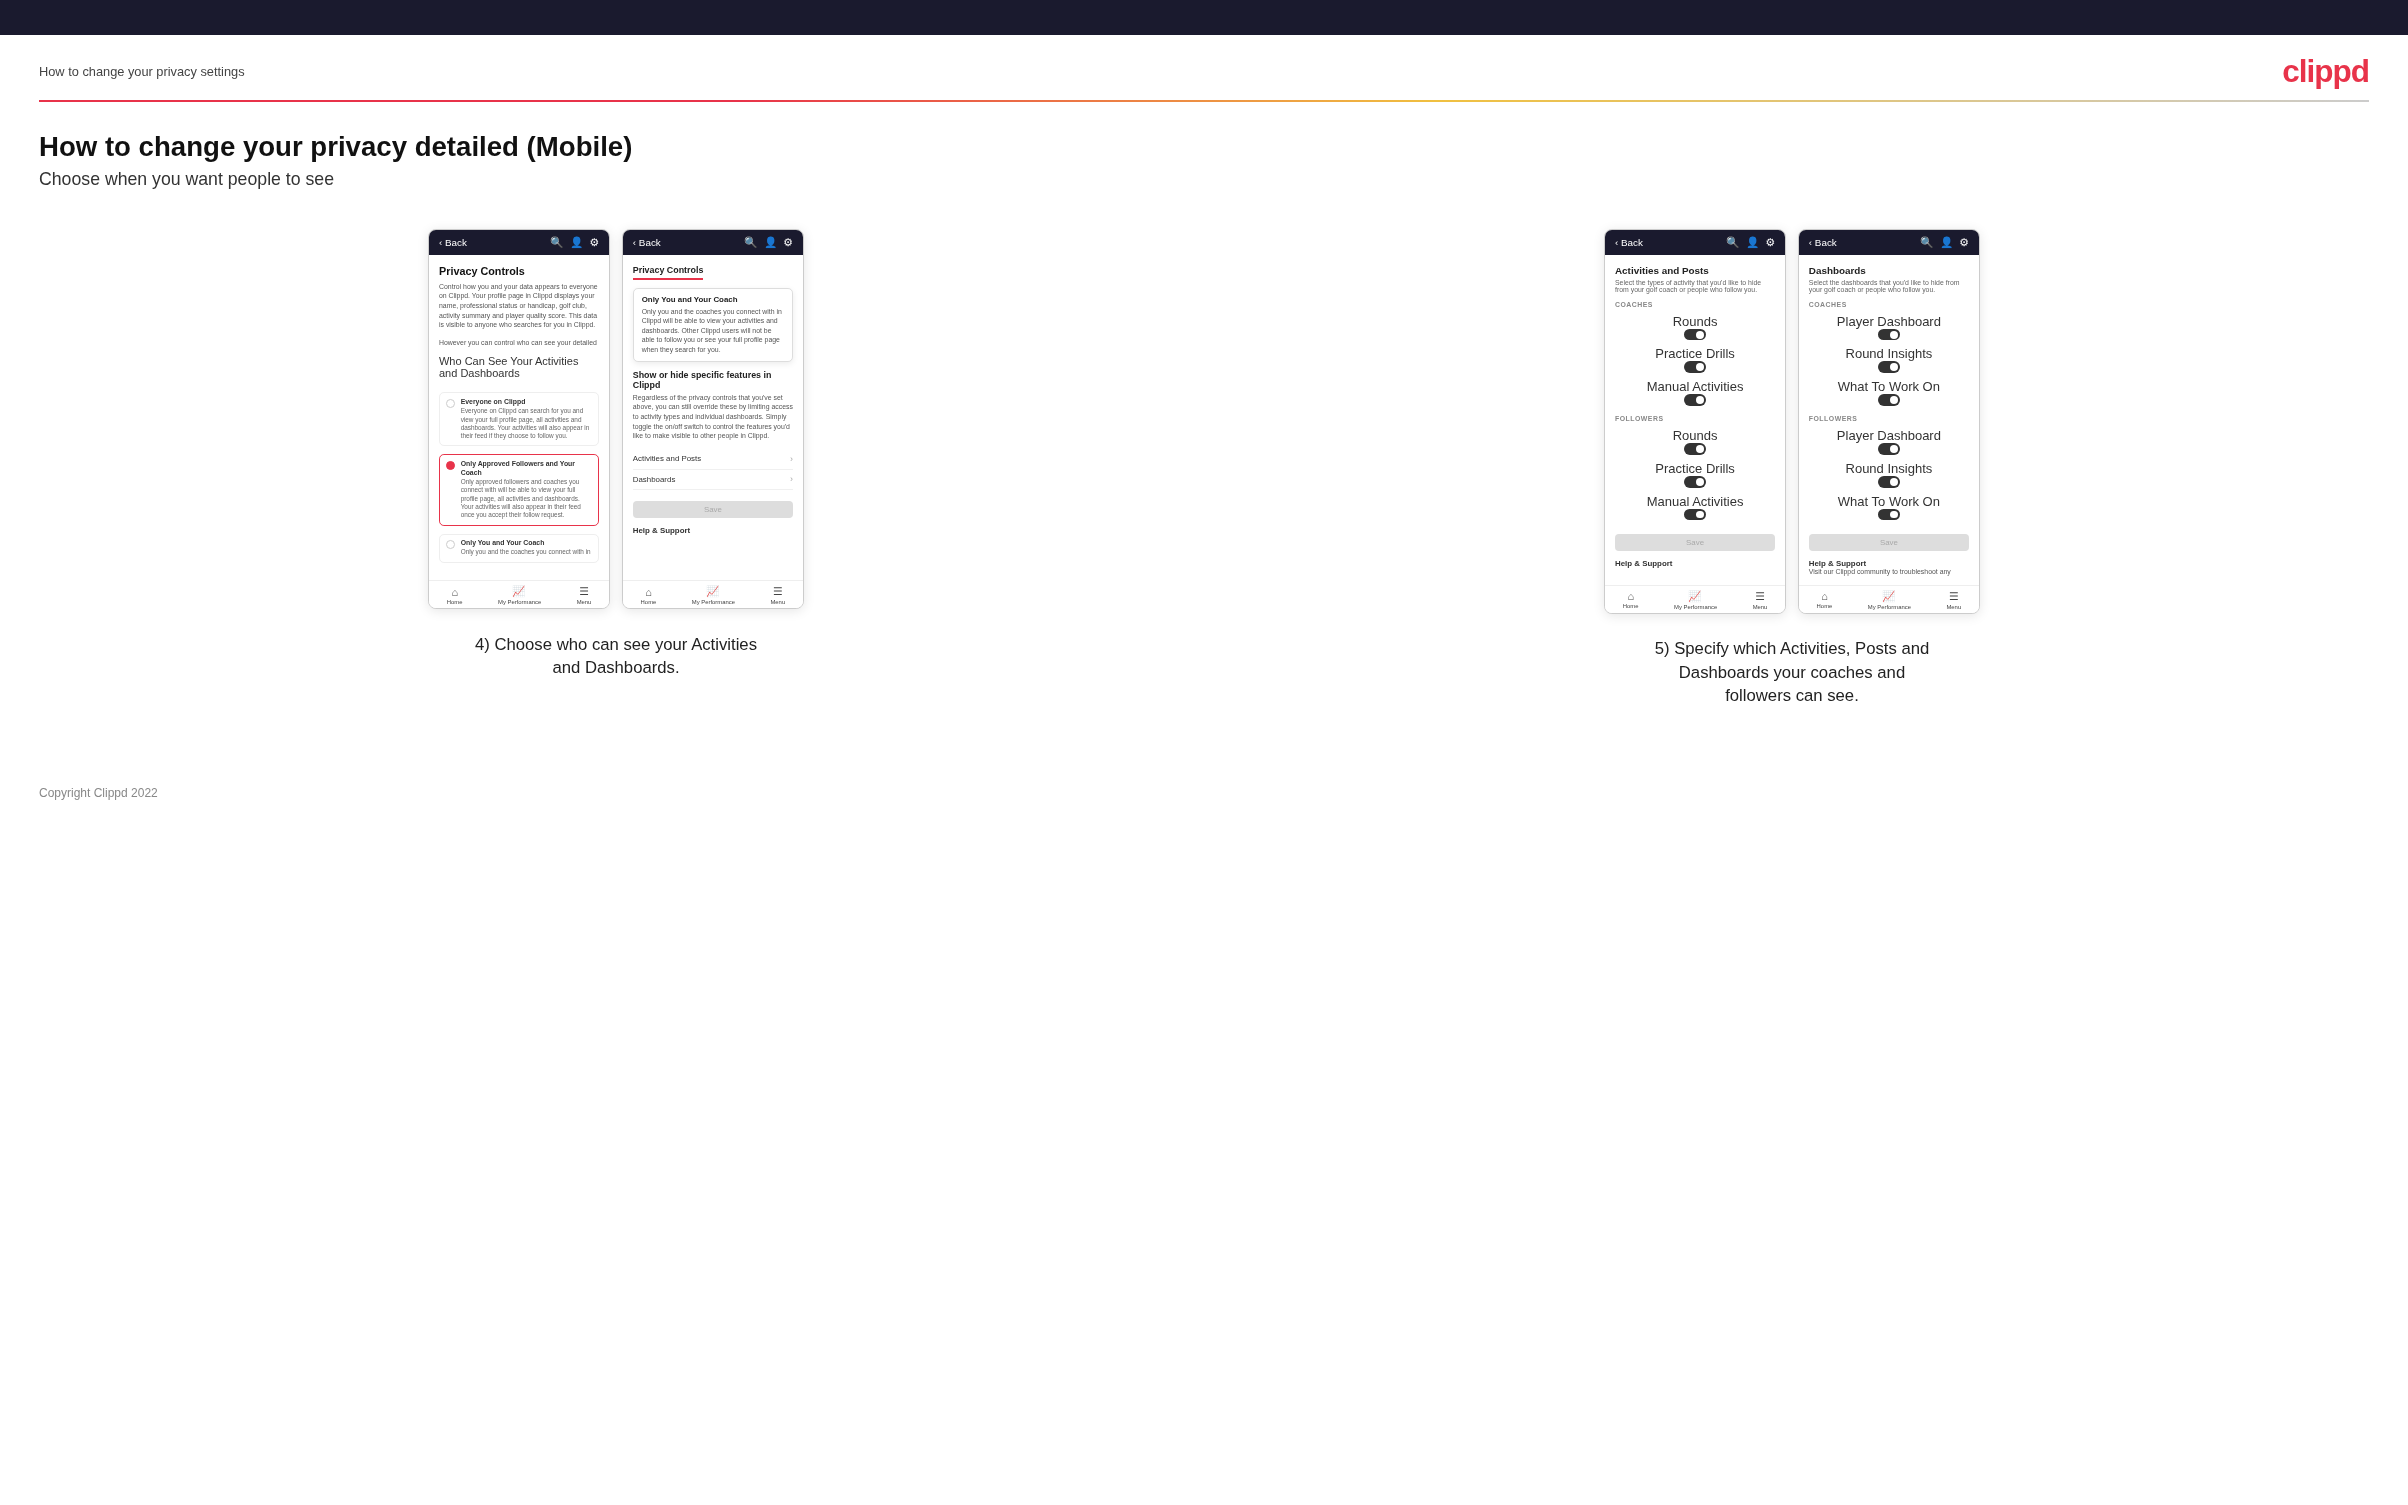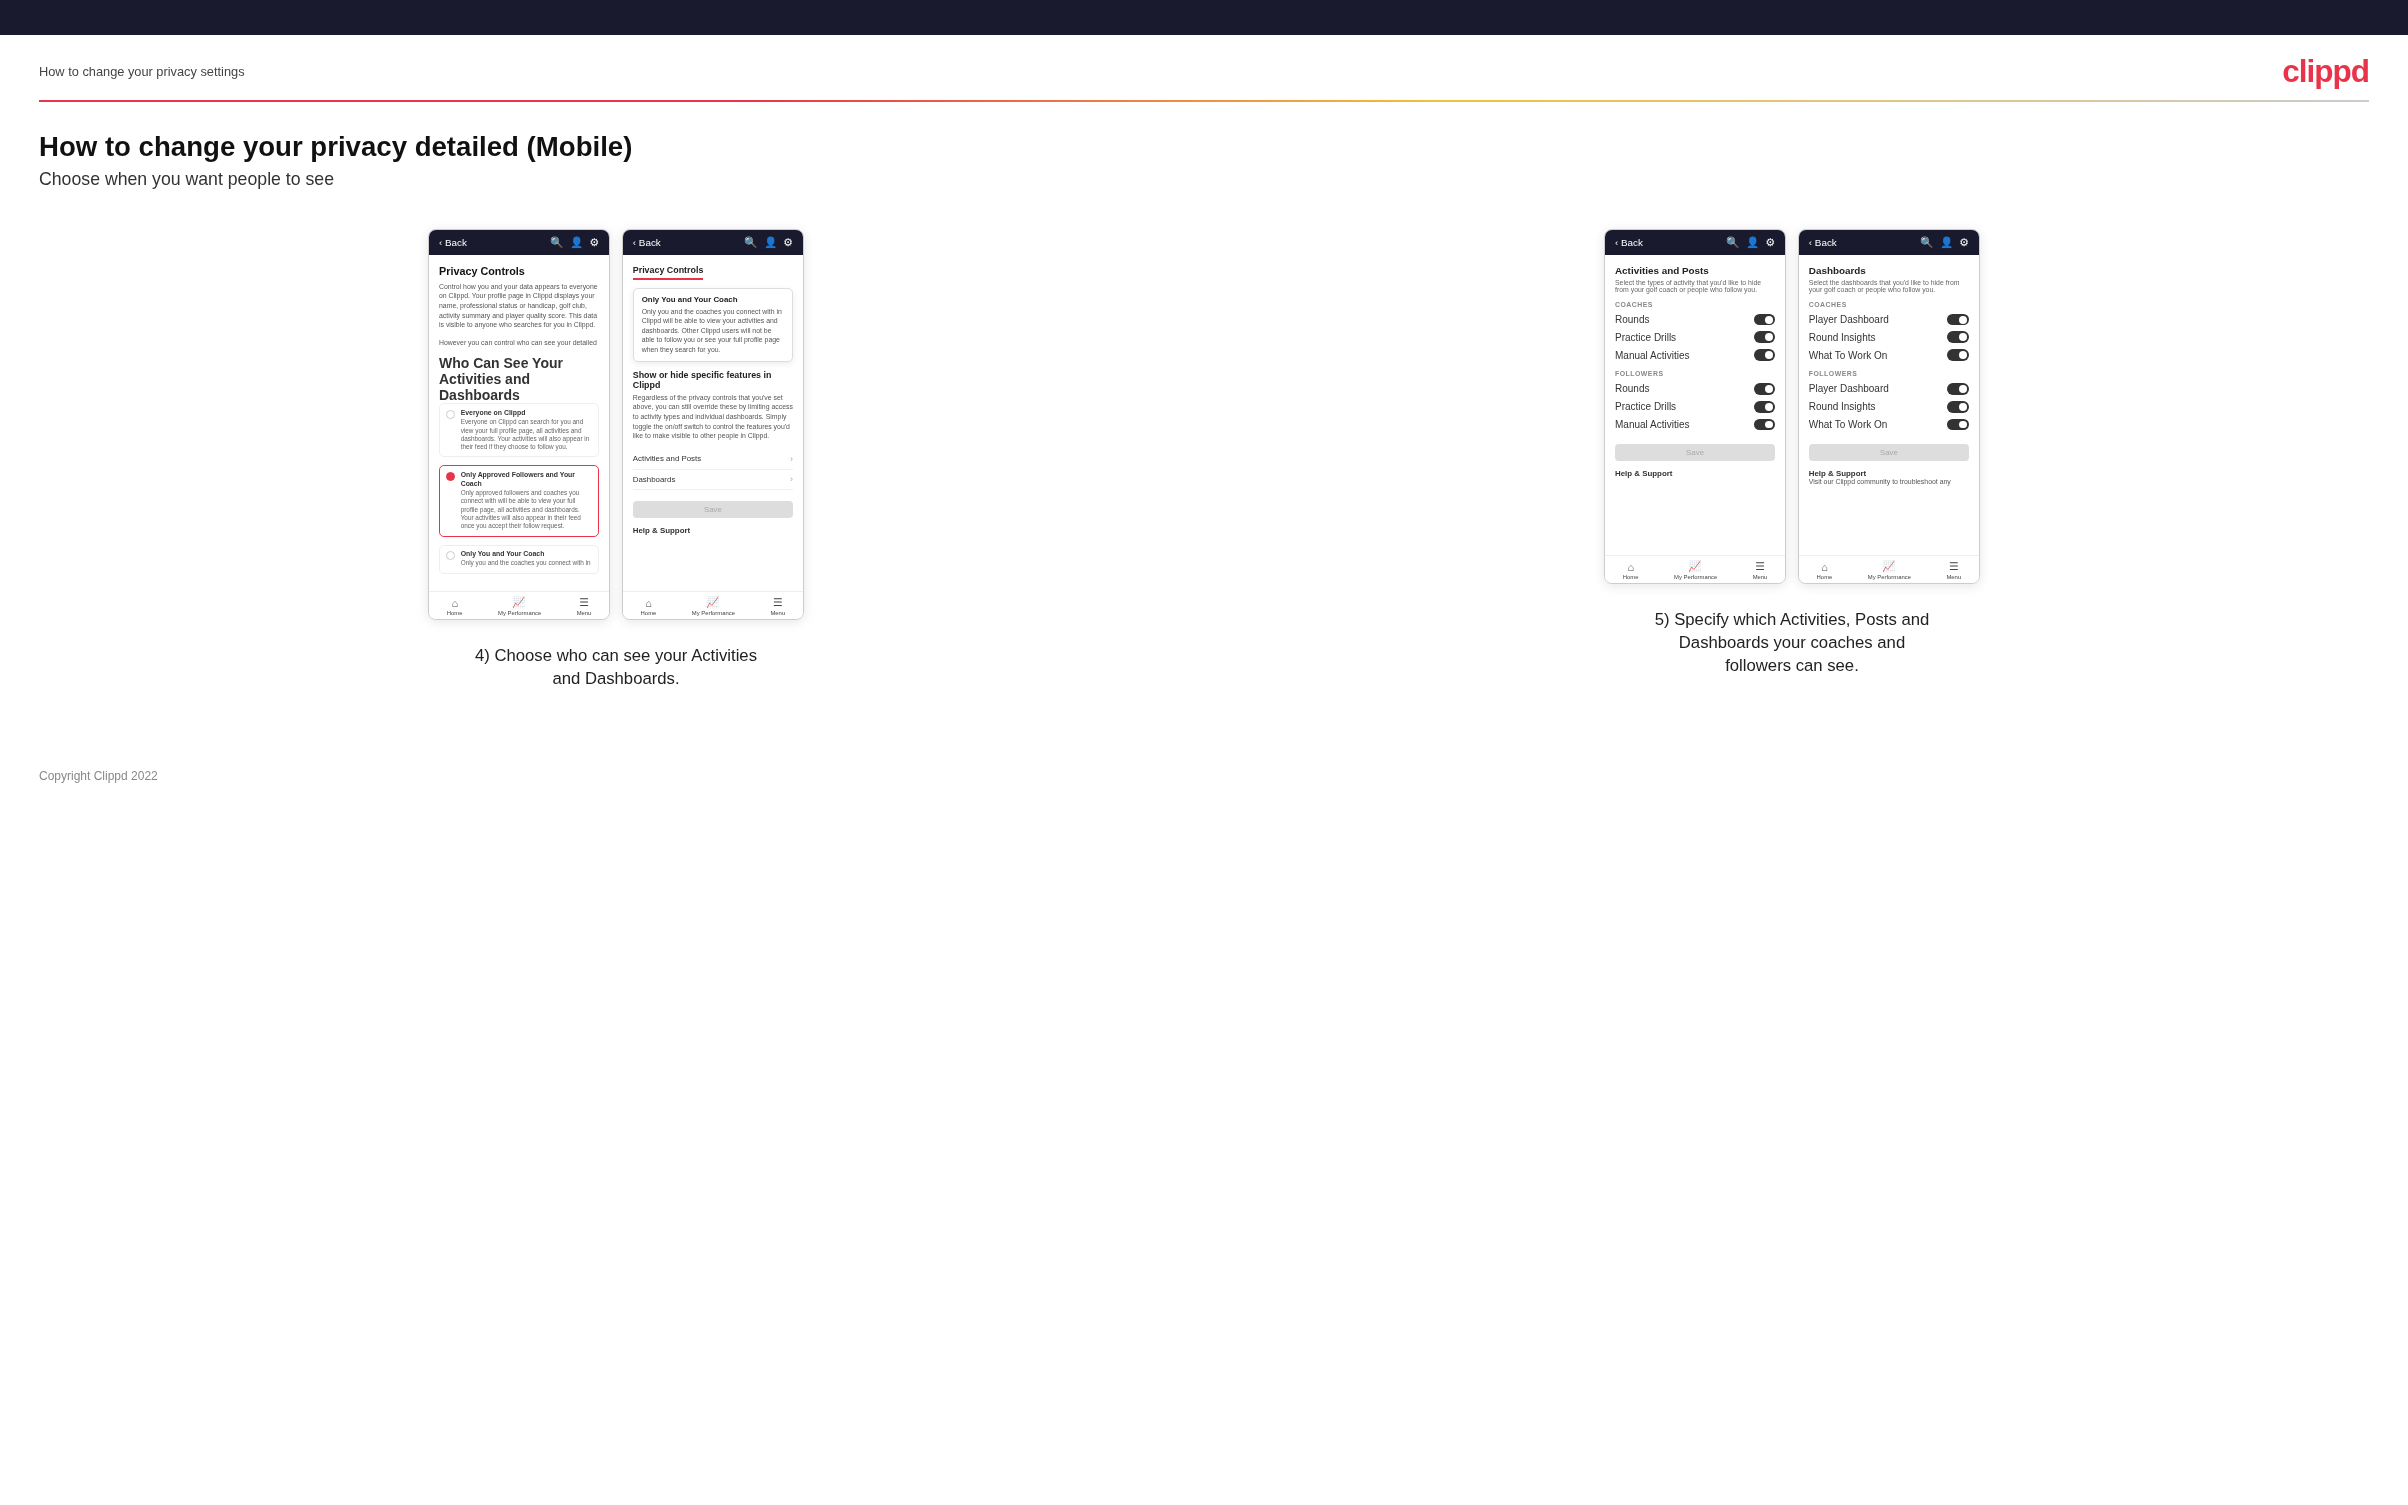--- a/index.html
+++ b/index.html
@@ -141,24 +141,24 @@
     }
 
     .phone-text {
       font-size: 6.9px;
       color: #555;
       line-height: 1.4;
       margin-bottom: 7.9px;
     }
 
     .phone-sub-heading {
-      font-size: 14px;
-      font-weight: 700;
+      font-size: 11px;
+      font-weight: 400;
       color: #333;
-      margin-bottom: 0;
+      margin-bottom: 13px;
       margin-top: 5.9px;
     }
 
     
     .radio-option {
       display: flex;
       align-items: flex-start;
       gap: 5.9px;
       margin-bottom: 7.9px;
       padding: 4.9px 5.9px;
@@ -255,22 +255,23 @@
       color: #aaa;
       font-size: 8.9px;
     }
 
     
     .toggle-row {
       display: flex;
       align-items: center;
       justify-content: space-between;
       padding: 3px 0;
-      font-size: 10px;
+      font-size: 13px;
       color: #333;
+      flex-direction: column;
     }
     .toggle {
       width: 21.7px;
       height: 11.8px;
       border-radius: 5.9px;
       background: #333;
       position: relative;
       flex-shrink: 0;
     }
     .toggle::after {

